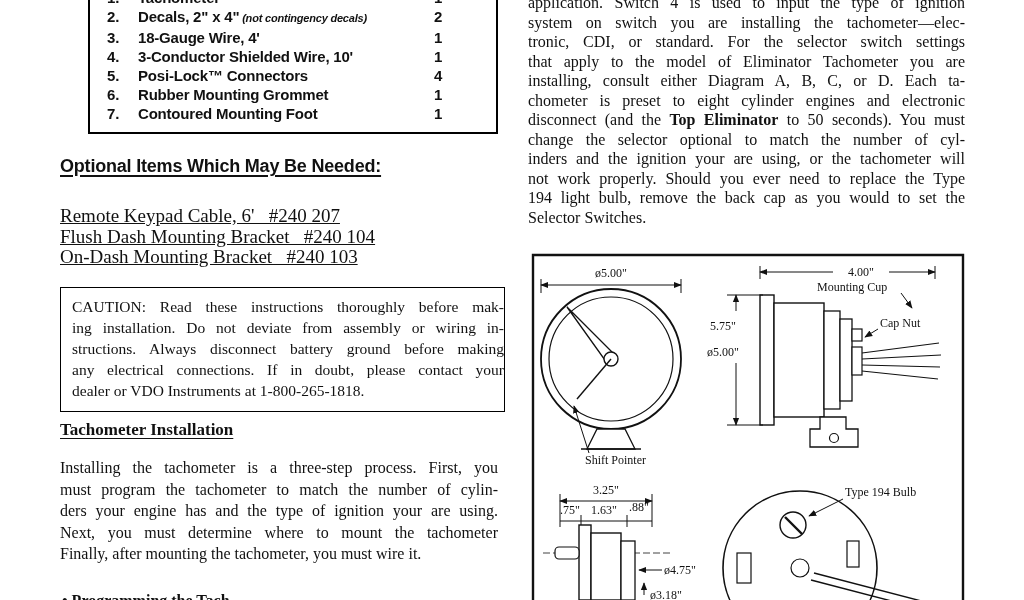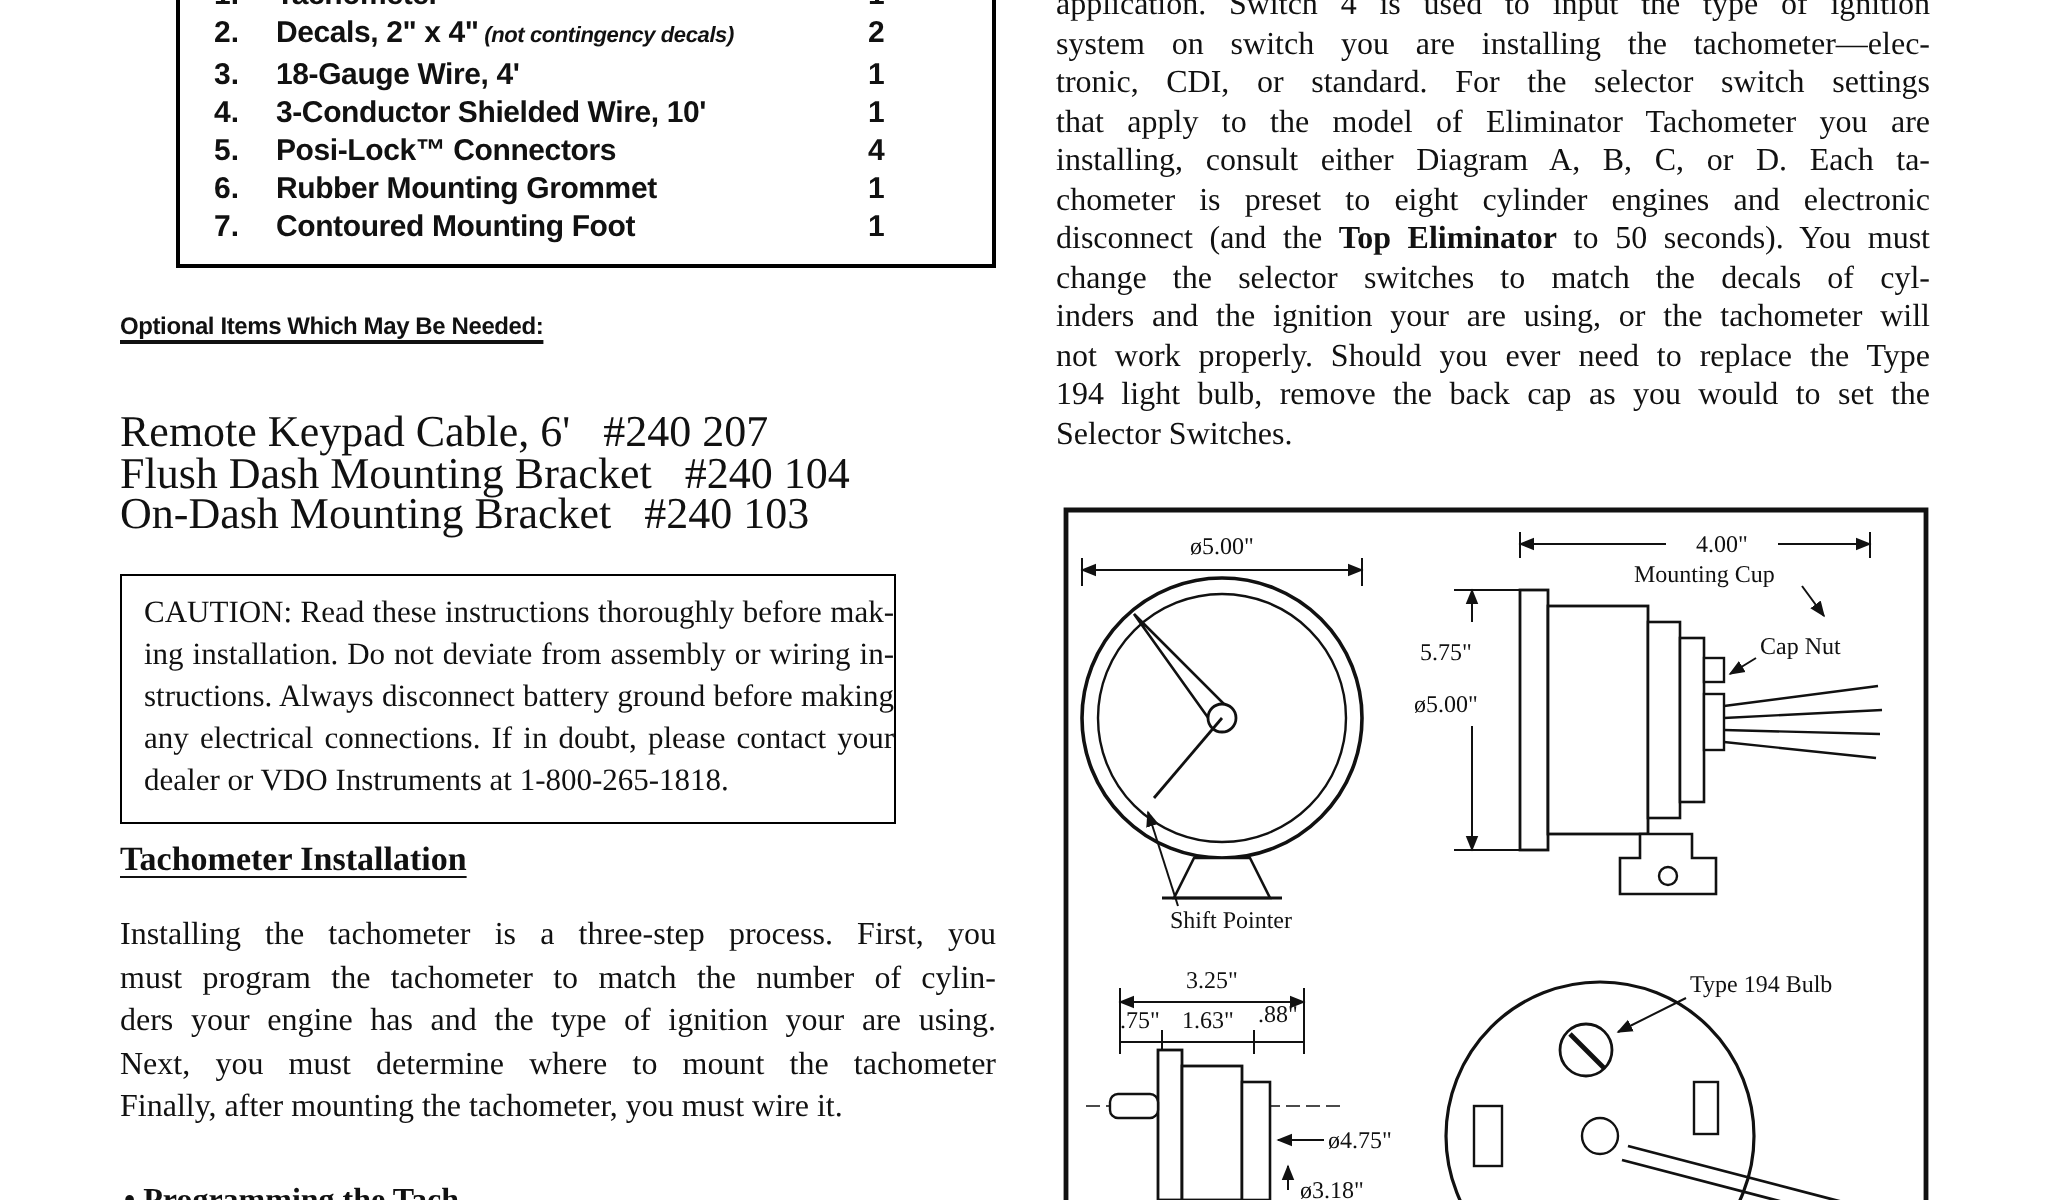--- a/index.html
+++ b/index.html
@@ -23,30 +23,30 @@
     font-size: 15px; line-height: 19px;
   }
   .prow .num  { width: 48px; padding-left: 17px; }
   .prow .item { flex: 1; letter-spacing: -0.2px; }
   .prow .note { font-size: 11px; font-style: italic; }
   .prow .qty  { width: 62px; }
 
   
   .opt-heading {
     left: 60px; top: 156px;
-    font-family: "Liberation Sans", sans-serif; font-weight: 700; font-size: 12px;
+    font-family: "Liberation Sans", sans-serif; font-weight: 700; font-size: 18px;
     text-decoration: underline; text-decoration-thickness: 2px; text-underline-offset: 3px;
     letter-spacing: -0.2px;
   }
-  .opt-lines { left: 60px; top: 206px; font-size: 22px; line-height: 20.5px; }
+  .opt-lines { left: 60px; top: 206px; font-size: 19px; line-height: 20.5px; text-decoration: underline; }
   .opt-lines .tline { text-align: left; text-align-last: left; white-space: pre; }
 
   
   .caution {
-    left: 60px; top: 287px; width: 388px;
+    left: 60px; top: 287px; width: 445px;
     border: 1.5px solid #000; padding: 8px 0 10px 11px;
     font-size: 15.5px; line-height: 21px;
   }
 
   
   .install-heading {
     left: 60px; top: 420px; font-size: 17px; font-weight: 700;
     text-decoration: underline; text-underline-offset: 3px;
   }
   .install-para { left: 60px; top: 457px; width: 438px; font-size: 16px; line-height: 21.6px; }
@@ -133,21 +133,21 @@
   <div class="abs bullet-partial">•  Programming the Tach</div>
 
   <div class="abs right-para">
       <div class="tline">application.  Switch 4 is used to input the type of ignition</div>
       <div class="tline">system on switch you are installing the tachometer—elec-</div>
       <div class="tline">tronic, CDI, or standard.  For the selector switch settings</div>
       <div class="tline">that apply to the model of Eliminator Tachometer you are</div>
       <div class="tline">installing, consult either Diagram A, B, C, or D.  Each ta-</div>
       <div class="tline">chometer is preset to eight cylinder engines and electronic</div>
       <div class="tline"><span>disconnect (and the </span><span style="font-weight: 700;">Top Eliminator</span><span> to 50 seconds).  You must</span></div>
-      <div class="tline">change the selector switches to match the decals of cyl-</div>
+      <div class="tline">change the selector optional to match the number of cyl-</div>
       <div class="tline">inders and the ignition your are using, or the tachometer will</div>
       <div class="tline">not work properly.  Should you ever need to replace the Type</div>
       <div class="tline">194 light bulb, remove the back cap as you would to set the</div>
       <div class="tline last">Selector Switches.</div>
     </div>
 
   <svg class="abs diagram" viewBox="0 0 434 347">
     <defs>
       <marker id="ar" viewBox="0 0 10 10" refX="9" refY="5" markerWidth="8" markerHeight="8" orient="auto-start-reverse">
         <path d="M0,1 L10,5 L0,9 z" fill="#111"></path>

